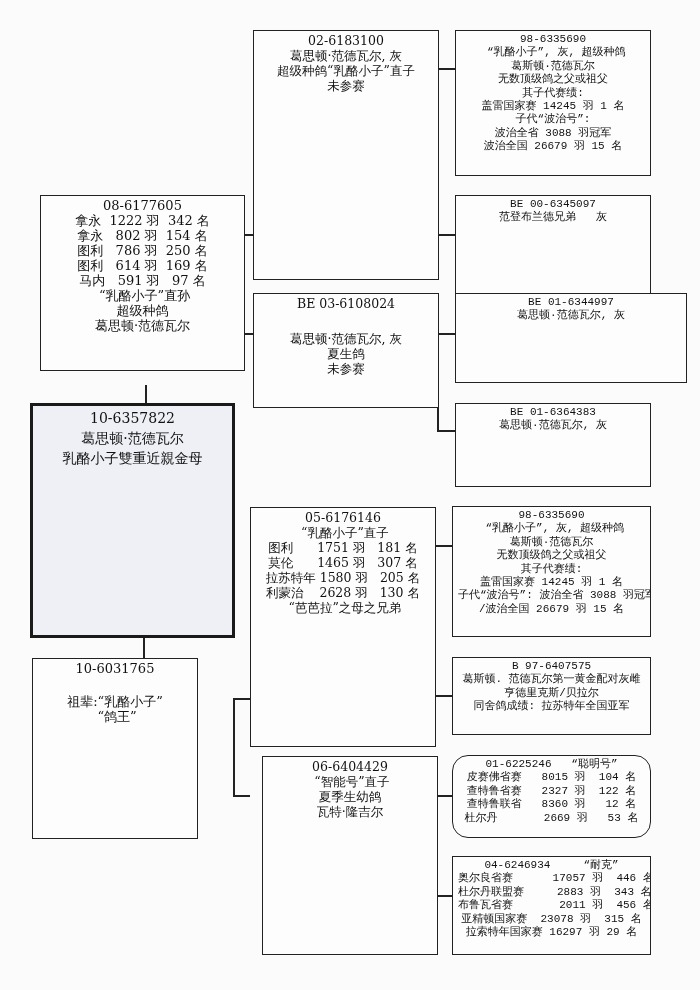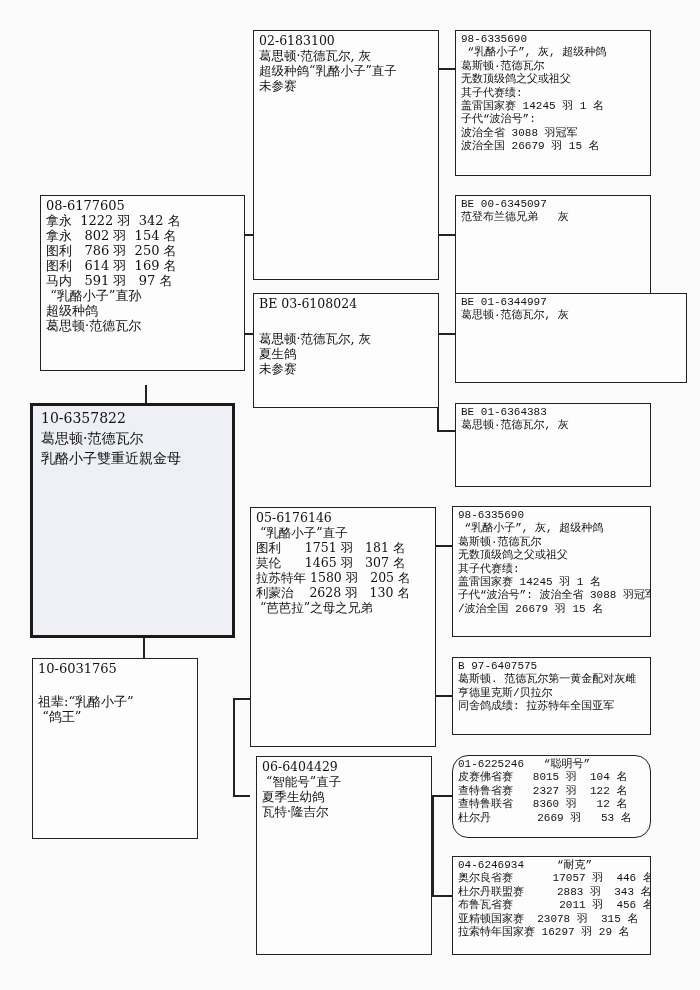--- a/index.html
+++ b/index.html
@@ -5,21 +5,21 @@
   html, body { margin: 0; padding: 0; }
   body {
     width: 700px; height: 990px; position: relative; overflow: hidden;
     background: #fbfbfb;
     font-family: "DejaVu Serif", "Liberation Serif", serif;
     color: #111;
   }
   .box {
     position: absolute; box-sizing: border-box;
     border: 1.5px solid #222; background: #fdfdfd;
-    padding: 2px 5px; overflow: hidden;
+    padding: 2px 5px; overflow: hidden; text-align: center;
   }
   .box.main { border: 3px solid #1a1a1a; background: #eef0f5; padding: 2px 8px; }
   .line { white-space: pre; line-height: 15px; font-size: 12.5px; }
   .g1 .line { line-height: 15px; font-size: 13px; }
   .g2 .line { line-height: 15px; font-size: 12.5px; }
   .g3 .line { line-height: 13.4px; font-size: 11px; font-family: Liberation Mono, monospace; }
   .main .line { font-size: 14px; line-height: 20px; }
   .id { letter-spacing: 0; }
   .spacer { height: 12px; }
   .h { position: absolute; height: 1.5px; background: #222; }
@@ -98,21 +98,21 @@
 <div class="box g2" style="left:250px; top:507px; width:186px; height:240px;">
   <div class="line id">05-6176146</div>
   <div class="line"> “乳酪小子”直子</div>
   <div class="line">图利      1751 羽   181 名</div>
   <div class="line">莫伦      1465 羽   307 名</div>
   <div class="line">拉苏特年 1580 羽   205 名</div>
   <div class="line">利蒙治    2628 羽   130 名</div>
   <div class="line"> “芭芭拉”之母之兄弟</div>
 </div>
 
-<div class="box g2" style="left:256px; top:756px; width:176px; height:199px;">
+<div class="box g2" style="left:262px; top:756px; width:176px; height:199px;">
   <div class="line id">06-6404429</div>
   <div class="line"> “智能号”直子</div>
   <div class="line">夏季生幼鸽</div>
   <div class="line">瓦特·隆吉尔</div>
 </div>
 
 <div class="box g3" style="left:455px; top:30px; width:196px; height:146px;">
   <div class="line id">98-6335690</div>
   <div class="line"> “乳酪小子”, 灰, 超级种鸽</div>
   <div class="line">葛斯顿·范德瓦尔</div>

